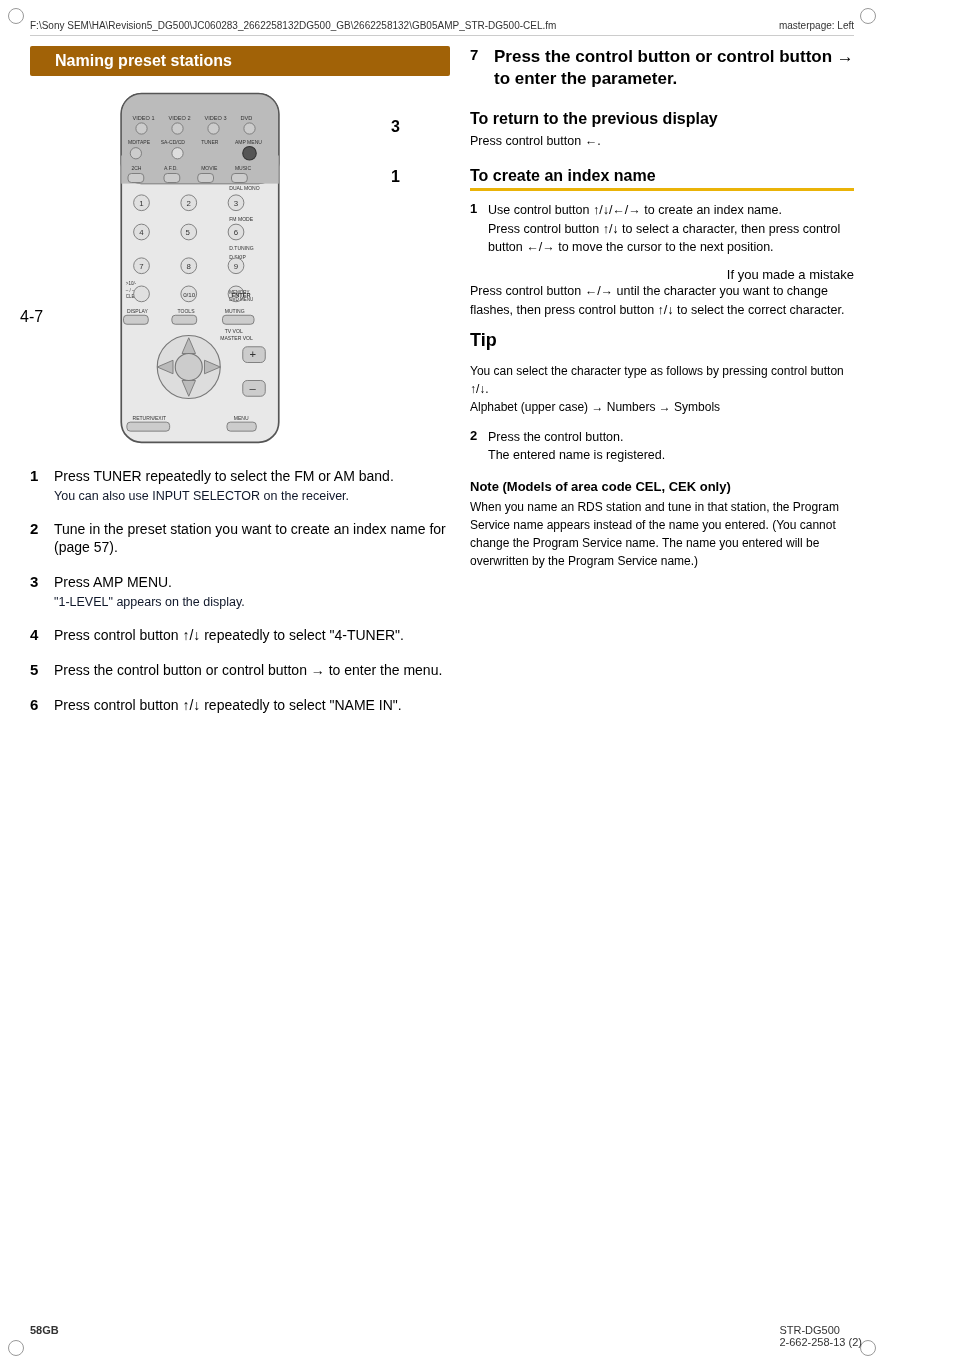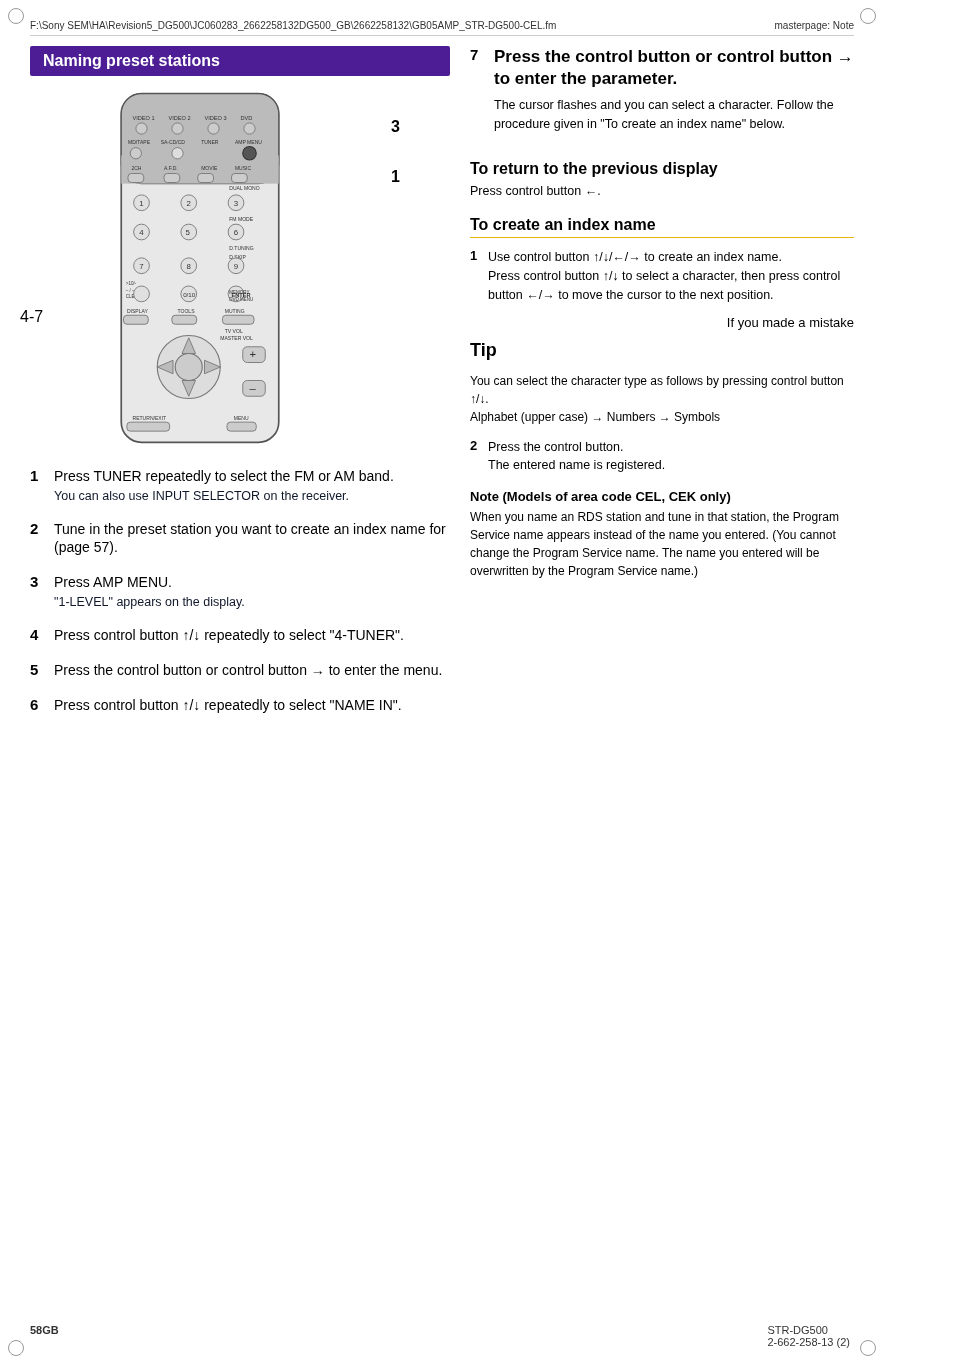--- a/index.html
+++ b/index.html
@@ -42,25 +42,25 @@
       width: 420px;
       flex-shrink: 0;
     }
 
     .right-column {
       flex: 1;
     }
 
     
     .section-heading {
-      background: #4c1d95;
+      background: #a16207;
       color: #fff;
       font-size: 16px;
       font-weight: bold;
-      padding: 6px 13px;
+      padding: 6px 25px;
       margin-bottom: 12px;
       border-radius: 2px;
     }
 
     
     .remote-diagram {
       position: relative;
       width: 300px;
       margin: 0 auto;
       margin-left: 40px;
@@ -154,21 +154,21 @@
       margin: 10px 0;
     }
 
     .index-name-section {
       margin-top: 16px;
     }
 
     .index-name-title {
       font-size: 16px;
       font-weight: bold;
-      border-bottom: 1px solid #eab308;
+      border-bottom: 3px solid #eab308;
       padding-bottom: 3px;
       margin-bottom: 10px;
     }
 
     .sub-step {
       margin-bottom: 10px;
       display: flex;
       gap: 4px;
     }
 
@@ -217,21 +217,21 @@
     .note-body {
       font-size: 12px;
       line-height: 1.5;
     }
 
     
     .footer {
       position: absolute;
       bottom: 16px;
       left: 30px;
-      right: 34px;
+      right: 22px;
       display: flex;
       justify-content: space-between;
       font-size: 11px;
       color: #333;
     }
 
     
     .corner-mark {
       position: absolute;
       width: 16px;
@@ -254,21 +254,21 @@
 
 <div class="page-container">
 
   <div class="corner-mark tl"></div>
   <div class="corner-mark tr"></div>
   <div class="corner-mark bl"></div>
   <div class="corner-mark br"></div>
 
   <div class="header-bar">
     <span>F:\Sony SEM\HA\Revision5_DG500\JC060283_2662258132DG500_GB\2662258132\GB05AMP_STR-DG500-CEL.fm</span>
-    <span>masterpage: Note</span>
+    <span>masterpage: Left</span>
   </div>
 
   <div class="main-content">
 
     <div class="left-column">
 
       <div class="section-heading">Naming preset stations</div>
 
       <div class="remote-diagram">
 
@@ -437,41 +437,41 @@
 
       </div>
     </div>
 
     <div class="right-column">
 
       <div class="step-item">
         <span class="step-number">7</span>
         <div class="step-content">
           <div class="right-step-title">Press the control button or control button → to enter the parameter.</div>
-          <div class="right-step-body">The cursor flashes and you can select a character. Follow the procedure given in "To create an index name" below.</div>
         </div>
       </div>
 
       <div class="section-divider">
         <div class="sub-heading">To return to the previous display</div>
         <div class="right-step-body">Press control button ←.</div>
       </div>
 
       <div class="index-name-section">
         <div class="index-name-title">To create an index name</div>
 
         <div class="sub-step">
           <span class="sub-step-num">1</span>
           <div class="sub-step-content">
             Use control button ↑/↓/←/→ to create an index name.<br>
             Press control button ↑/↓ to select a character, then press control button ←/→ to move the cursor to the next position.
           </div>
         </div>
 
         <div class="mistake-heading">If you made a mistake</div>
+        <div class="sub-step-content">Press control button ←/→ until the character you want to change flashes, then press control button ↑/↓ to select the correct character.</div>
 
         <div class="tip-heading">Tip</div>
         <div class="tip-body">
           You can select the character type as follows by pressing control button ↑/↓.<br>
           Alphabet (upper case) → Numbers → Symbols
         </div>
 
         <div class="sub-step" style="margin-top:12px;">
           <span class="sub-step-num">2</span>
           <div class="sub-step-content">

